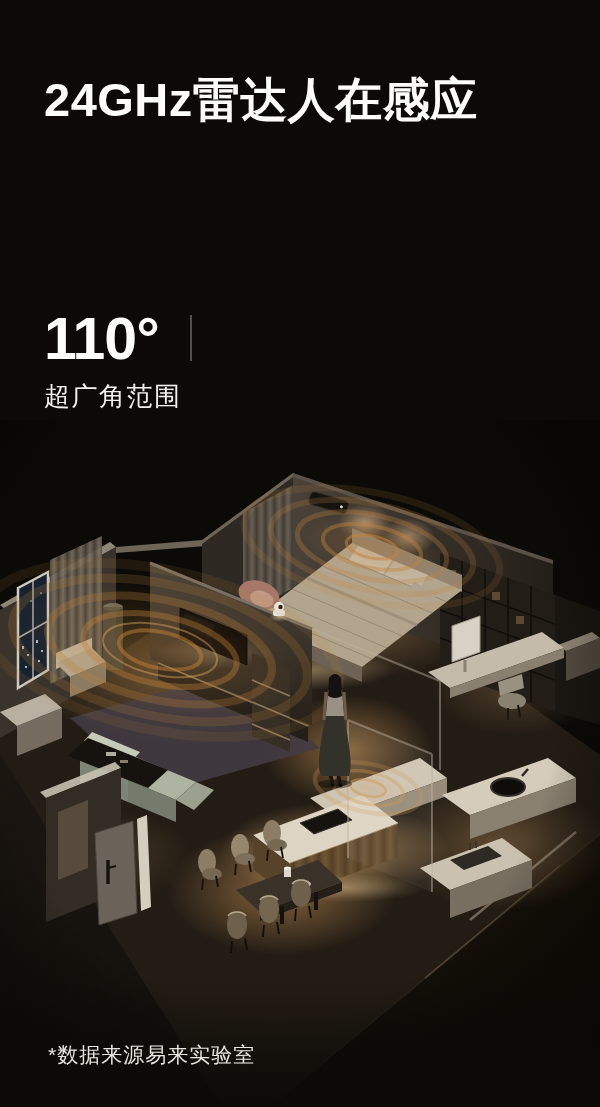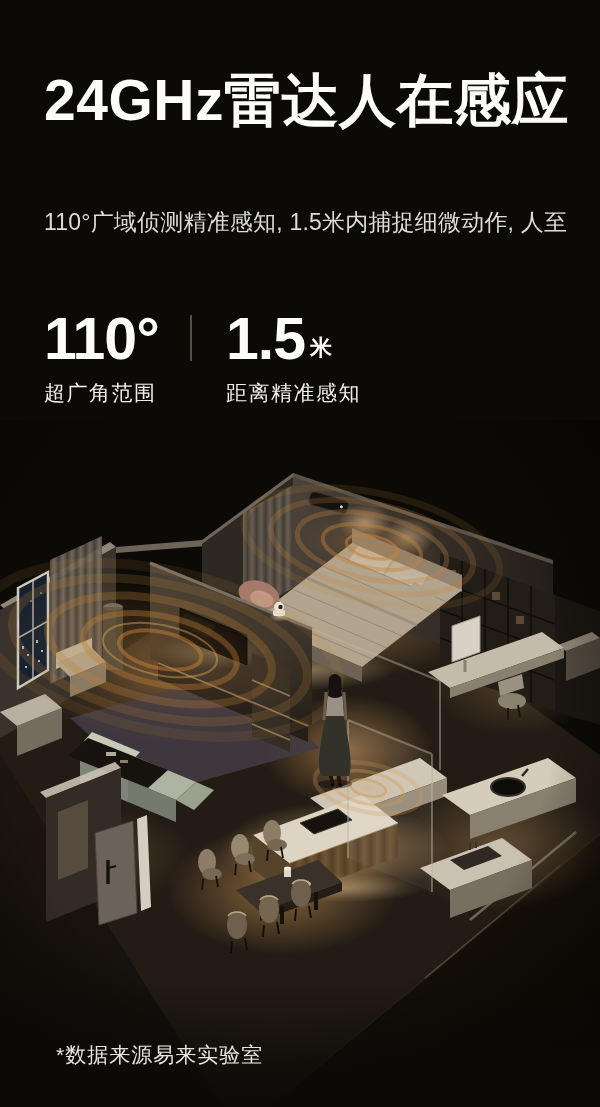--- a/index.html
+++ b/index.html
@@ -1,66 +1,58 @@
 <!DOCTYPE html>
 <html><head>
 <meta charset="utf-8">
 <style>
   html,body{margin:0;padding:0;background:#000;}
   .canvas{position:relative;width:600px;height:1107px;background:#0b0a07;overflow:hidden;
           font-family:"Liberation Sans",sans-serif;}
   
-  .title{position:absolute;left:44px;top:69px;font-size:57px;font-weight:700;
+  .title{position:absolute;left:44px;top:69px;font-size:47px;font-weight:700;
          color:#fcfcfa;line-height:62px;letter-spacing:.5px;white-space:nowrap;}
   .desc{position:absolute;left:44px;top:206px;font-size:23px;line-height:33px;
         color:#dfdcd6;letter-spacing:.2px;white-space:nowrap;}
   
   .stats{position:absolute;left:44px;top:310px;display:flex;align-items:flex-start;}
   .stat{display:flex;flex-direction:column;}
-  .stat-top{display:flex;align-items:flex-end;}
+  .stat-top{display:flex;align-items:center;}
   .stat-value{font-size:59px;line-height:58px;font-weight:700;color:#fdfdfc;letter-spacing:-1px;}
   .stat-unit{font-size:22px;font-weight:700;color:#fdfdfc;margin:0 0 5px 5px;}
-  .stat-label{margin-top:11px;font-size:21px;color:#f2f0ec;letter-spacing:1.5px;}
+  .stat-label{margin-top:11px;font-size:26px;color:#f2f0ec;letter-spacing:1.5px;}
   .stat-1{width:146px;}
   .stat-divider{width:2px;height:46px;background:#53504a;margin:5px 34px 0 0;flex:none;}
   
   .scene{position:absolute;left:0;top:420px;width:600px;height:687px;}
   
-  .footnote{position:absolute;left:56px;top:1041px;font-size:21px;color:#e8e5df;
+  .footnote{position:absolute;left:48px;top:1041px;font-size:21px;color:#e8e5df;
             letter-spacing:1px;z-index:5;}
 </style>
 </head>
 <body>
 
 <div class="canvas">
 
   <div class="title">
     <div>24GHz雷达人在感应</div>
   </div>
 
   <div class="desc">
-    <div>110°广域侦测精准感知, 1.5米内捕捉细微动作, 人至</div>
   </div>
 
   <div class="stats">
     <div class="stat stat-1">
       <div class="stat-top">
         <span class="stat-value">110°</span>
         <span class="stat-unit"></span>
       </div>
       <div class="stat-label">超广角范围</div>
     </div>
     <div class="stat-divider"></div>
-    <div class="stat">
-      <div class="stat-top">
-        <span class="stat-value">1.5</span>
-        <span class="stat-unit">米</span>
-      </div>
-      <div class="stat-label">距离精准感知</div>
-    </div>
   </div>
 
   <svg class="scene" viewBox="0 0 600 687">
     <defs>
       <radialGradient id="poolA">
           <stop offset="0" stop-color="#a87c4a" stop-opacity=".75"></stop>
           <stop offset="1" stop-color="#a87c4a" stop-opacity="0"></stop>
         </radialGradient>
       <radialGradient id="poolB">
           <stop offset="0" stop-color="#8a6a45" stop-opacity=".6"></stop>

